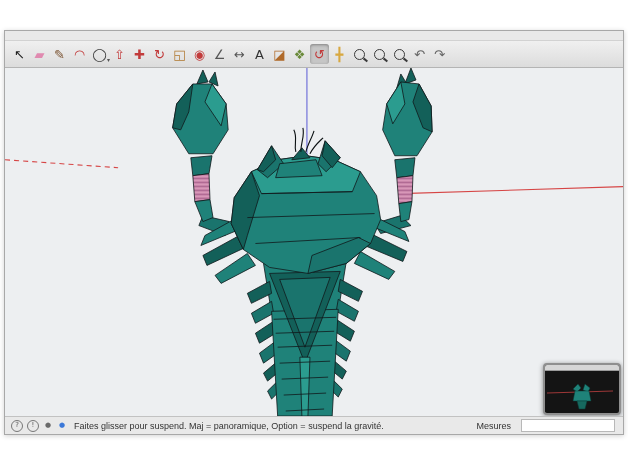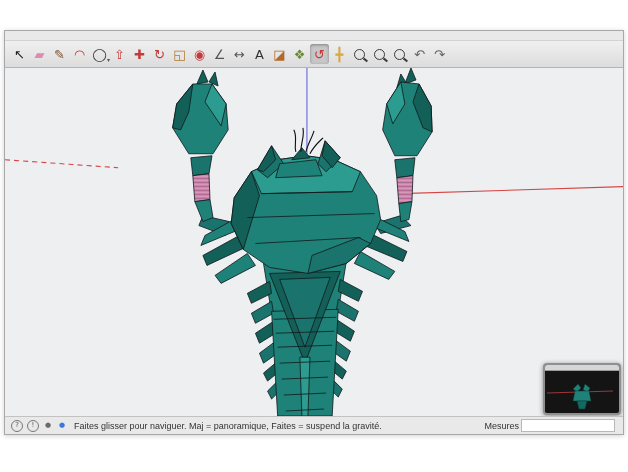--- a/index.html
+++ b/index.html
@@ -38,21 +38,21 @@
     display:flex; align-items:center; padding:0 6px; gap:4px;
     font-size:9px; color:#333;
   }
   .sicon {
     width:10px; height:10px; border-radius:50%; flex:none;
     display:flex; align-items:center; justify-content:center;
     font-size:7px; line-height:1; font-family:"DejaVu Sans",sans-serif;
   }
   .sicon.outline { border:1px solid #777; }
   .status-text { margin-left:3px; white-space:nowrap; }
-  .measures { margin-left:auto; display:flex; align-items:center; gap:2px; padding-right:2px; }
+  .measures { margin-left:auto; display:flex; align-items:center; gap:10px; padding-right:2px; }
   .measures-box {
     width:88px; height:11px; background:#fff; border:1px solid #b8b8b8;
     font-size:9px; padding:0 2px; font-family:"Liberation Sans",sans-serif;
   }
   .pip {
     position:absolute; right:2px; bottom:1px; width:74px; height:48px;
     border:2px solid #8f8f8f; border-radius:4px; background:#141414;
     overflow:hidden; z-index:10; box-shadow:0 1px 5px rgba(0,0,0,.45);
   }
   .pip-top { height:5px; background:#d6d6d6; border-bottom:1px solid #9a9a9a; }
@@ -246,21 +246,21 @@
           </g>
         </svg>
       </div>
     </div>
 
     <div class="statusbar">
       <div class="sicon outline" style="color: rgb(85, 85, 85);">?</div>
         <div class="sicon outline" style="color: rgb(85, 85, 85);">!</div>
         <div class="sicon plain" style="color: rgb(106, 106, 106);">●</div>
         <div class="sicon plain" style="color: rgb(59, 120, 216);">●</div>
-        <span class="status-text">Faites glisser pour naviguer. Maj = panoramique, Faites = suspend la gravité.</span>
+        <span class="status-text">Faites glisser pour suspend. Maj = panoramique, Option = suspend la gravité.</span>
       <div class="measures">
         <span>Mesures</span>
         <input class="measures-box" readonly="" value="" style="">
       </div>
     </div>
 
   </div>
 </div>
 
 </body></html>

